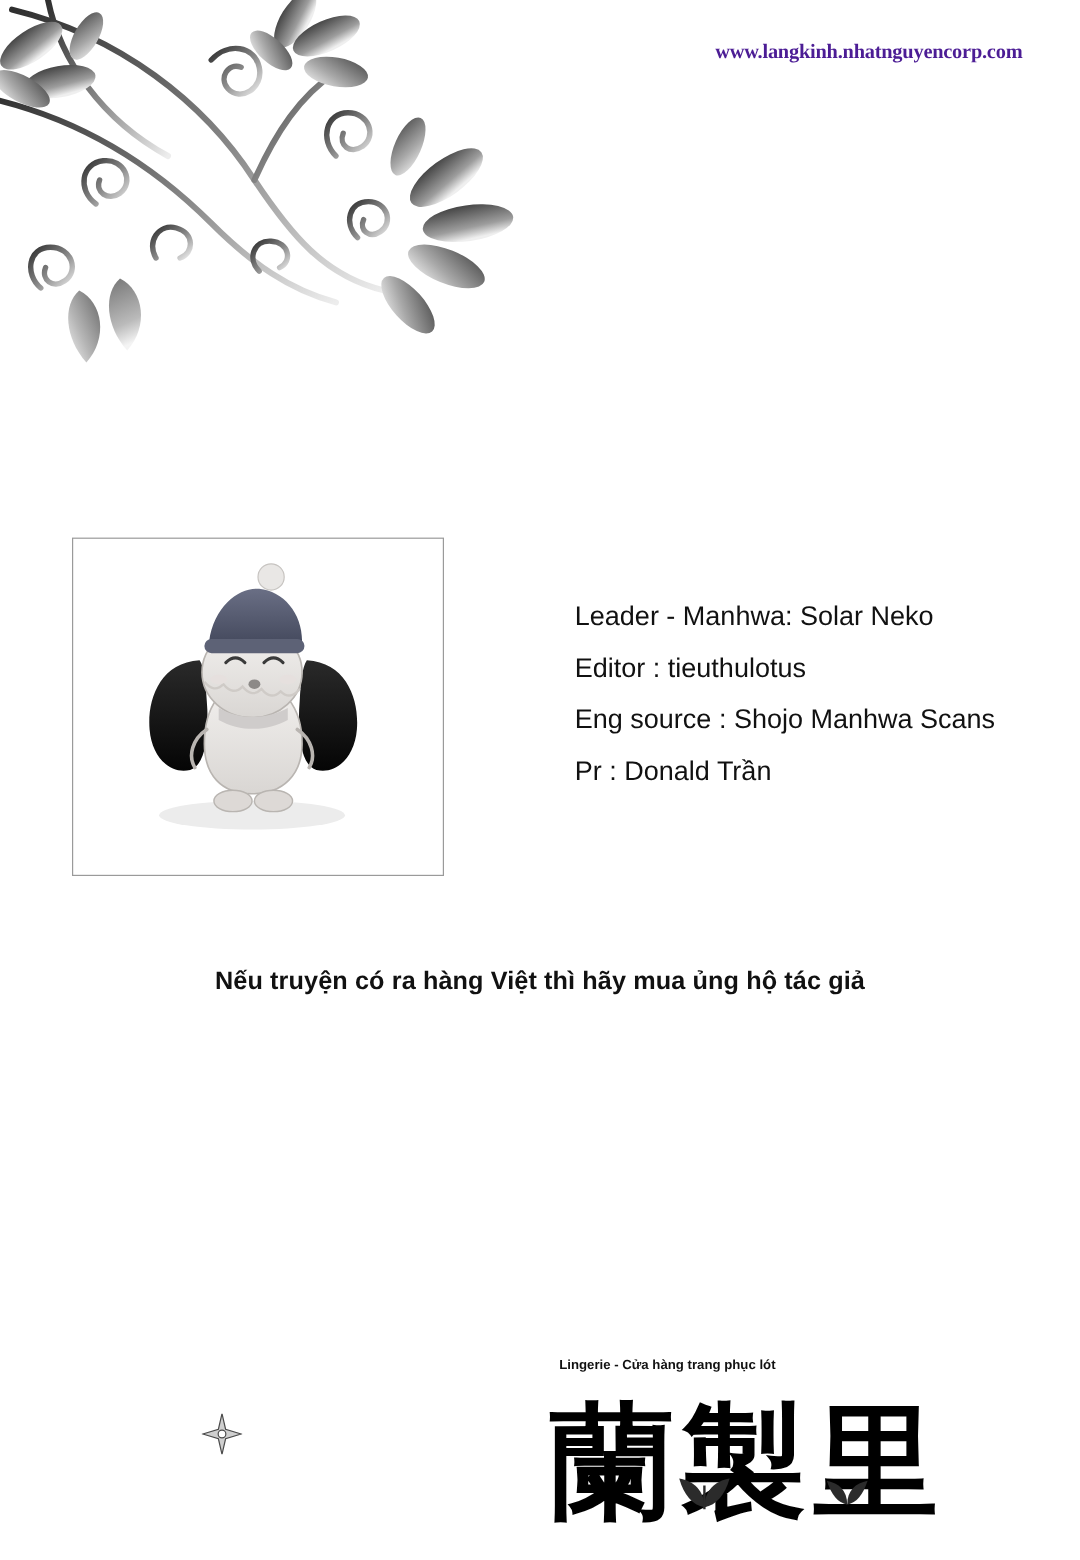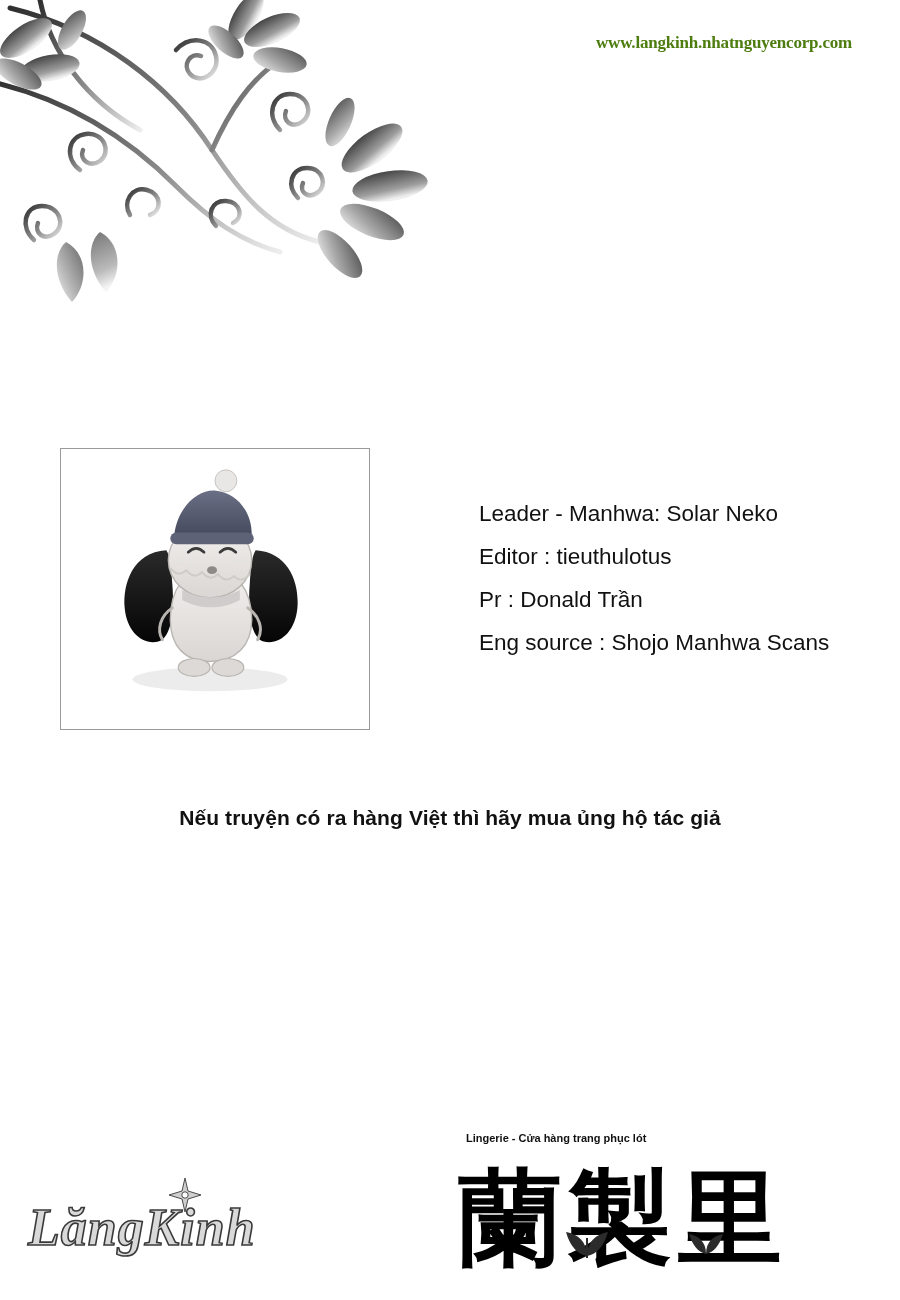--- a/index.html
+++ b/index.html
@@ -18,21 +18,21 @@
 
   
   .site-url {
     position: absolute;
     top: 33px;
     right: 48px;
     font-family: "Liberation Serif", serif;
     font-weight: bold;
     font-size: 17px;
     letter-spacing: -0.2px;
-    color: #4d7c0f;
+    color: #4c1d95;
     white-space: nowrap;
   }
 
   
   .corner-flourish {
     position: absolute;
     top: -10px;
     left: -20px;
     width: 500px;
     height: 340px;
@@ -264,34 +264,33 @@
     <path d="M122,142 C140,152 162,152 180,142 L180,152 C162,162 140,162 122,152 Z" fill="#cfcccb"></path>
 
     <ellipse cx="134" cy="220" rx="16" ry="9" fill="#ddd9d6" stroke="#b9b5b1" stroke-width="1.2"></ellipse>
     <ellipse cx="168" cy="220" rx="16" ry="9" fill="#ddd9d6" stroke="#b9b5b1" stroke-width="1.2"></ellipse>
   </svg>
 </div>
 
 <div class="credits">
   <div class="line">Leader - Manhwa: Solar Neko</div>
   <div class="line">Editor : tieuthulotus</div>
+  <div class="line">Eng source : Shojo Manhwa Scans</div>
   <div class="line">Pr : Donald Trần</div>
-  <div class="line">Eng source : Shojo Manhwa Scans</div>
 </div>
 
 <div class="support-note">Nếu truyện có ra hàng Việt thì hãy mua ủng hộ tác giả</div>
 
 <div class="group-logo">
   <span class="logo-star">
     <svg viewBox="0 0 34 34" xmlns="http://www.w3.org/2000/svg" aria-hidden="true">
       <path d="M17,0 L20,13 L33,17 L20,21 L17,34 L14,21 L1,17 L14,13 Z" fill="#cfcfcf" stroke="#4a4a4a" stroke-width="1"></path>
       <circle cx="17" cy="17" r="3.2" fill="#ffffff" stroke="#4a4a4a" stroke-width="1"></circle>
     </svg>
   </span>
-  <span class="logo-text">LăngKinh</span>
 </div>
 
 <div class="brand-block">
   <div class="brand-caption">Lingerie - Cửa hàng trang phục lót</div>
   <div style="position:relative;">
     <div class="brand-cjk">蘭製里</div>
     <span class="brand-leaf" style="left:102px; top:52px; width:54px; height:44px;">
       <svg viewBox="0 0 54 44" xmlns="http://www.w3.org/2000/svg" aria-hidden="true">
         <path d="M27,42 C27,28 18,20 6,18 C10,32 17,40 27,42Z" fill="#2b2b2b"></path>
         <path d="M27,42 C27,28 36,20 48,18 C44,32 37,40 27,42Z" fill="#2b2b2b"></path>

